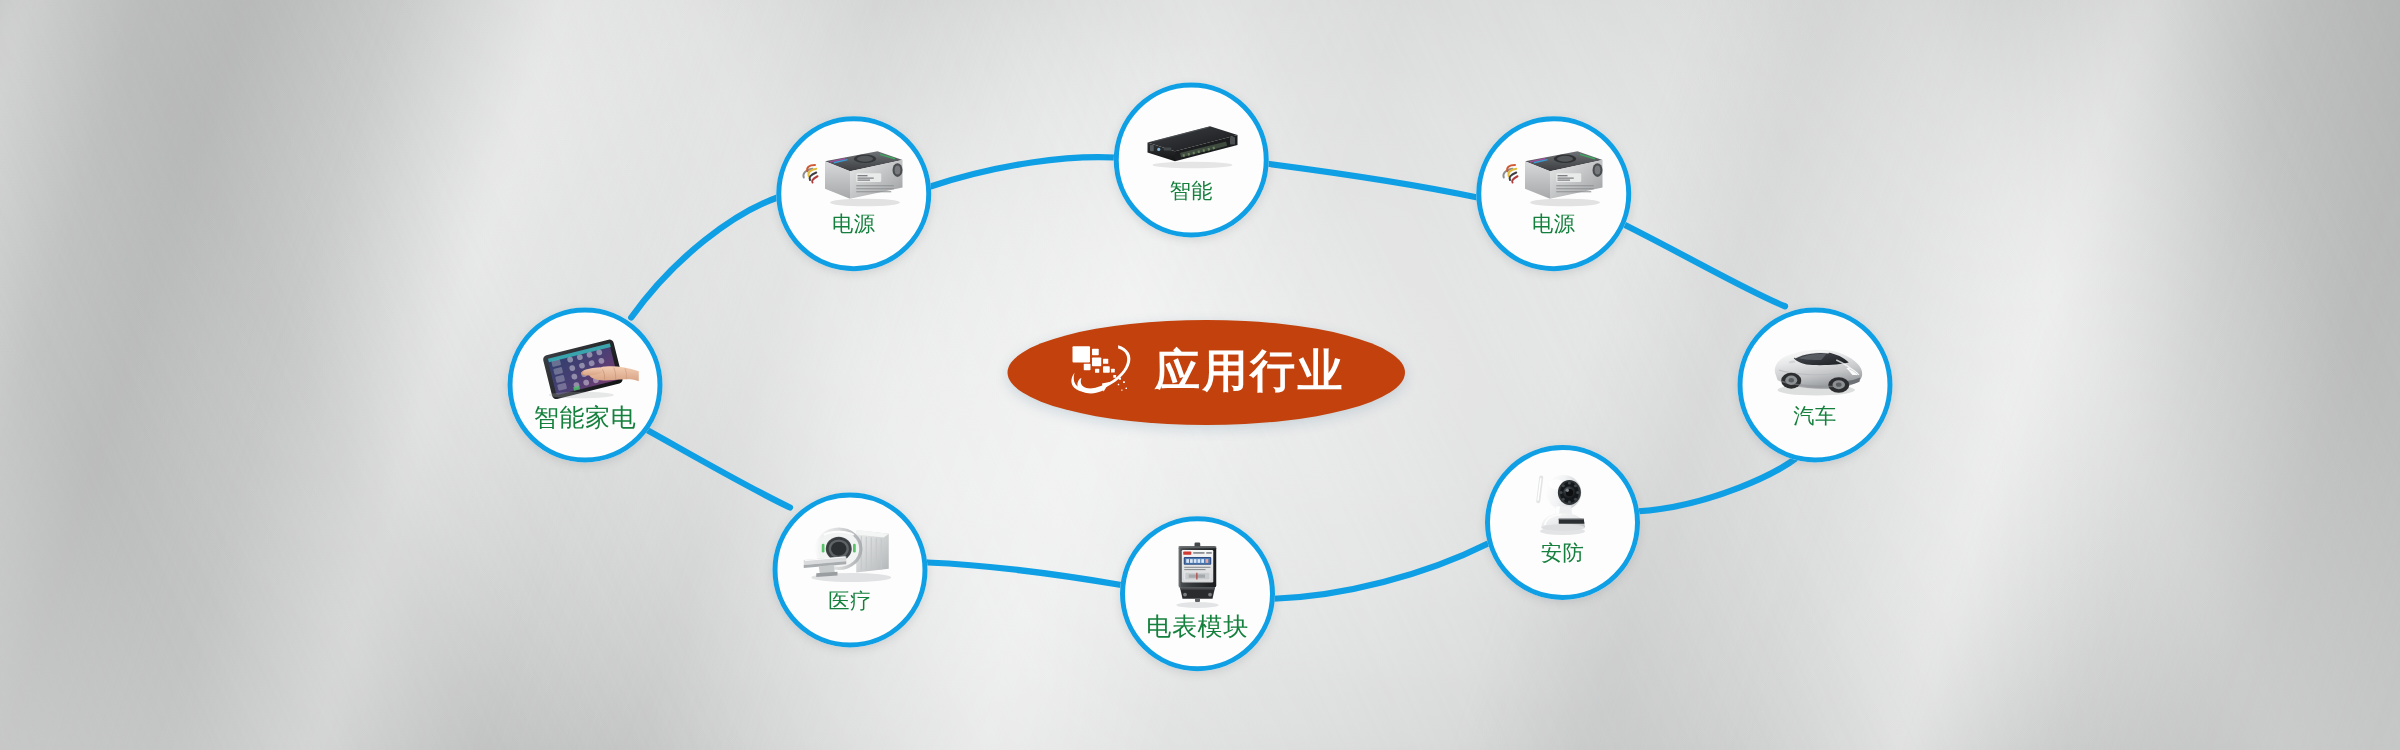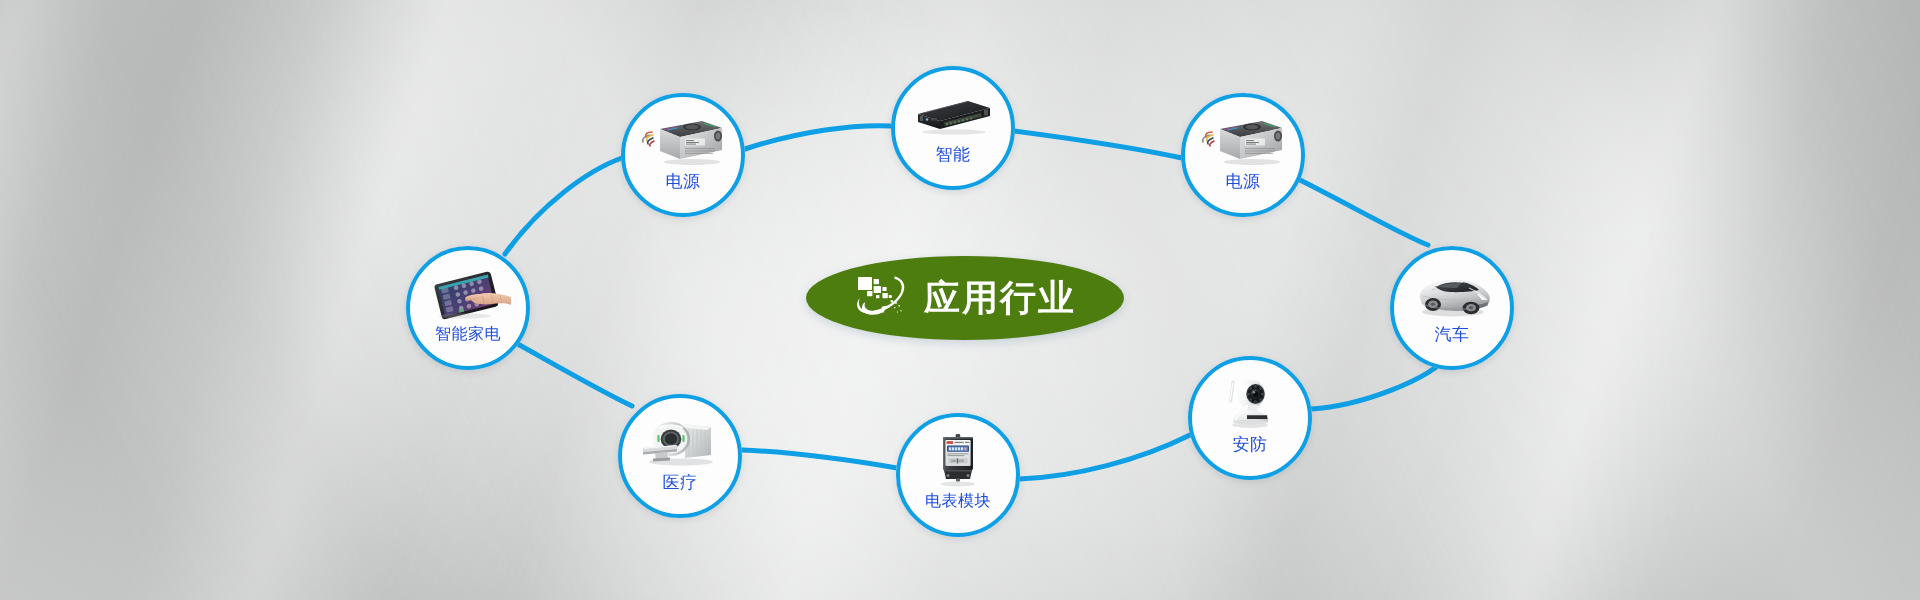--- a/index.html
+++ b/index.html
@@ -101,36 +101,36 @@
     display: flex;
     align-items: center;
     justify-content: center;
   }
   .node-art svg { display: block; overflow: visible; }
   .node-label {
     position: relative;
     margin-top: 1px;
     font-size: 17px;
     line-height: 1.05;
-    color: #1d4ed8;
+    color: #15803d;
     letter-spacing: 0.5px;
     white-space: nowrap;
-    font-family: Liberation Serif, serif;
-  }
-  .node.wide .node-label { font-size: 16px; }
+    font-family: Liberation Mono, monospace;
+  }
+  .node.wide .node-label { font-size: 20px; }
 
   
   #center-badge {
     position: absolute;
     width: 318px;
     height: 84px;
     margin-left: -159px;
     margin-top: -42px;
     border-radius: 50%;
-    background: #4d7c0f;
+    background: #c2410c;
     display: flex;
     align-items: center;
     justify-content: center;
     gap: 14px;
     box-shadow: 0 3px 10px rgba(60,110,140,0.20);
   }
   #center-badge .badge-logo { width: 56px; height: 52px; flex: none; }
   #center-badge .badge-text {
     color: #ffffff;
     font-size: 36px;

